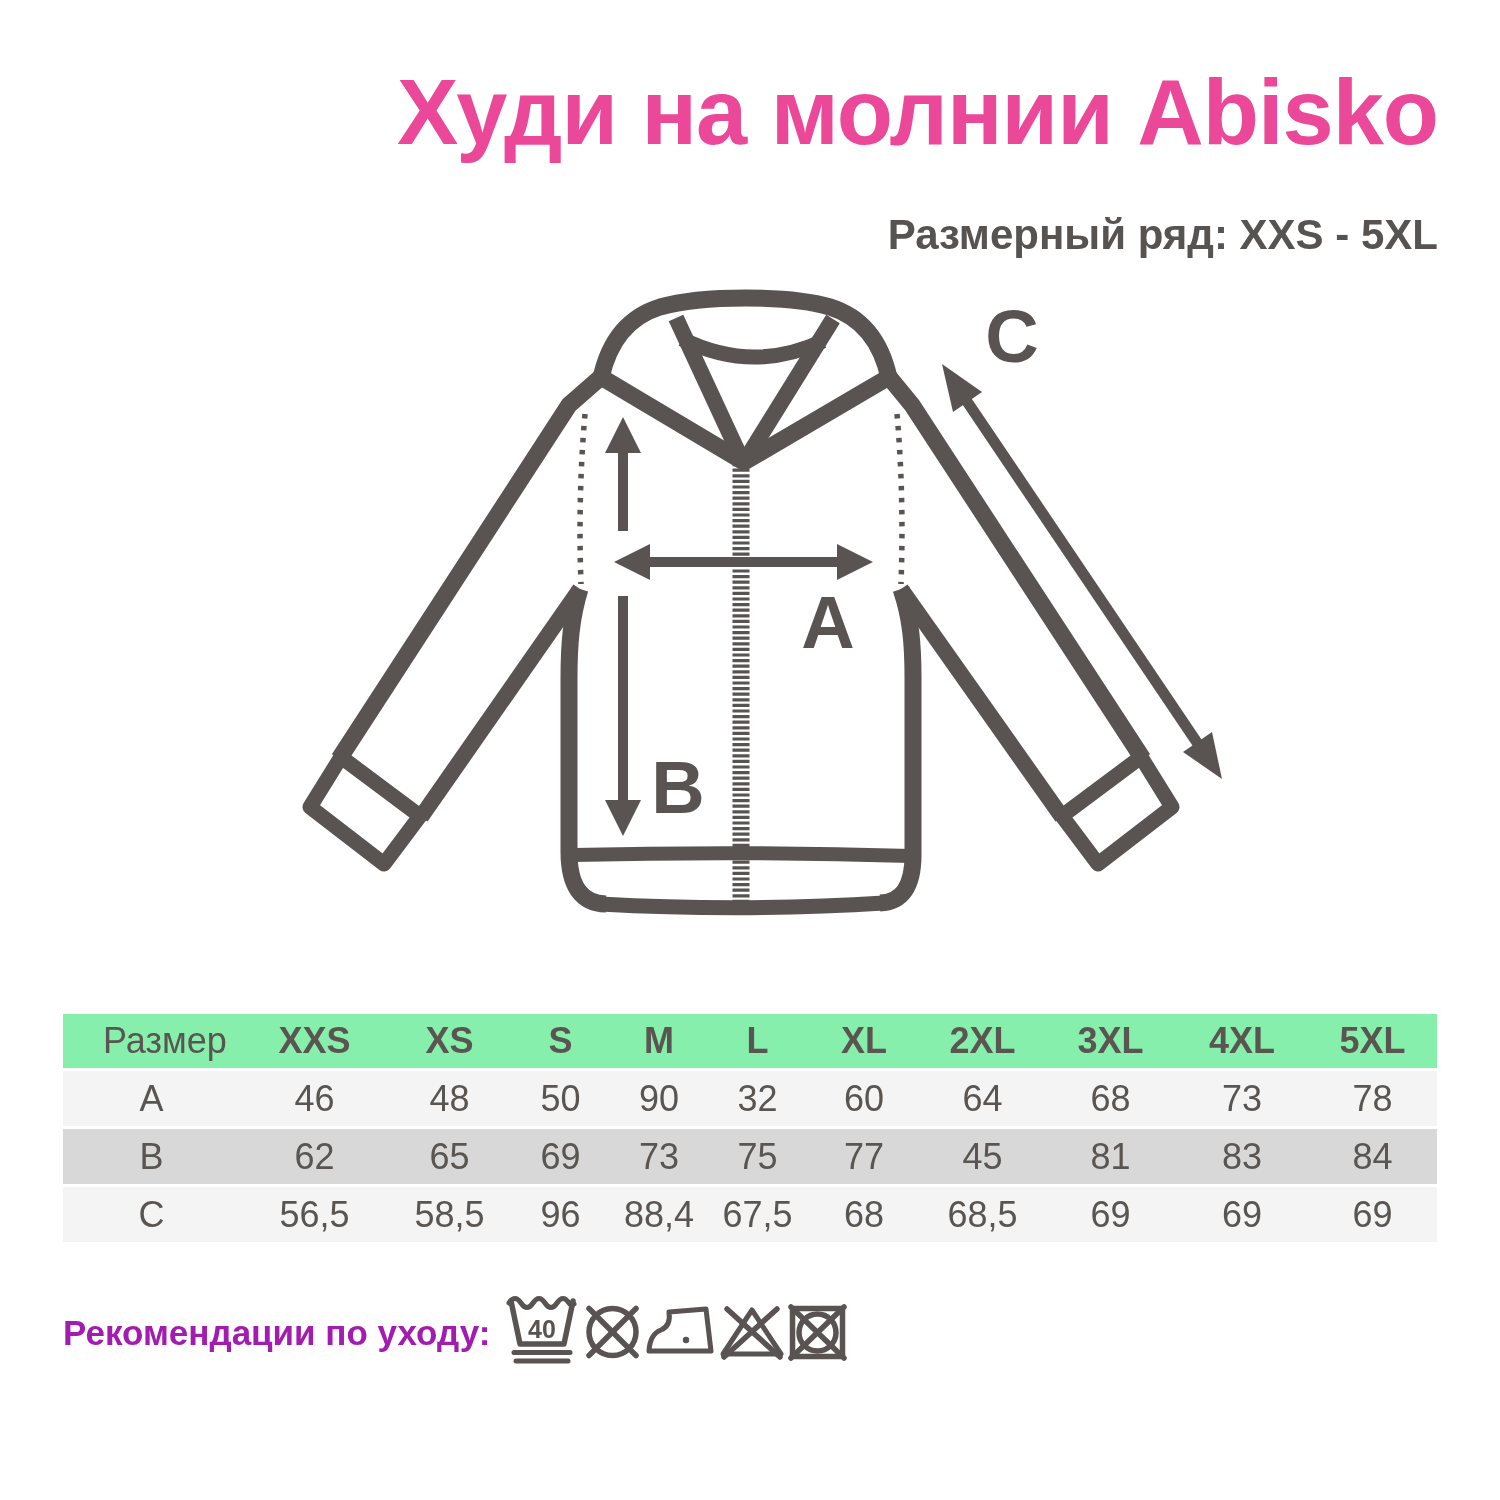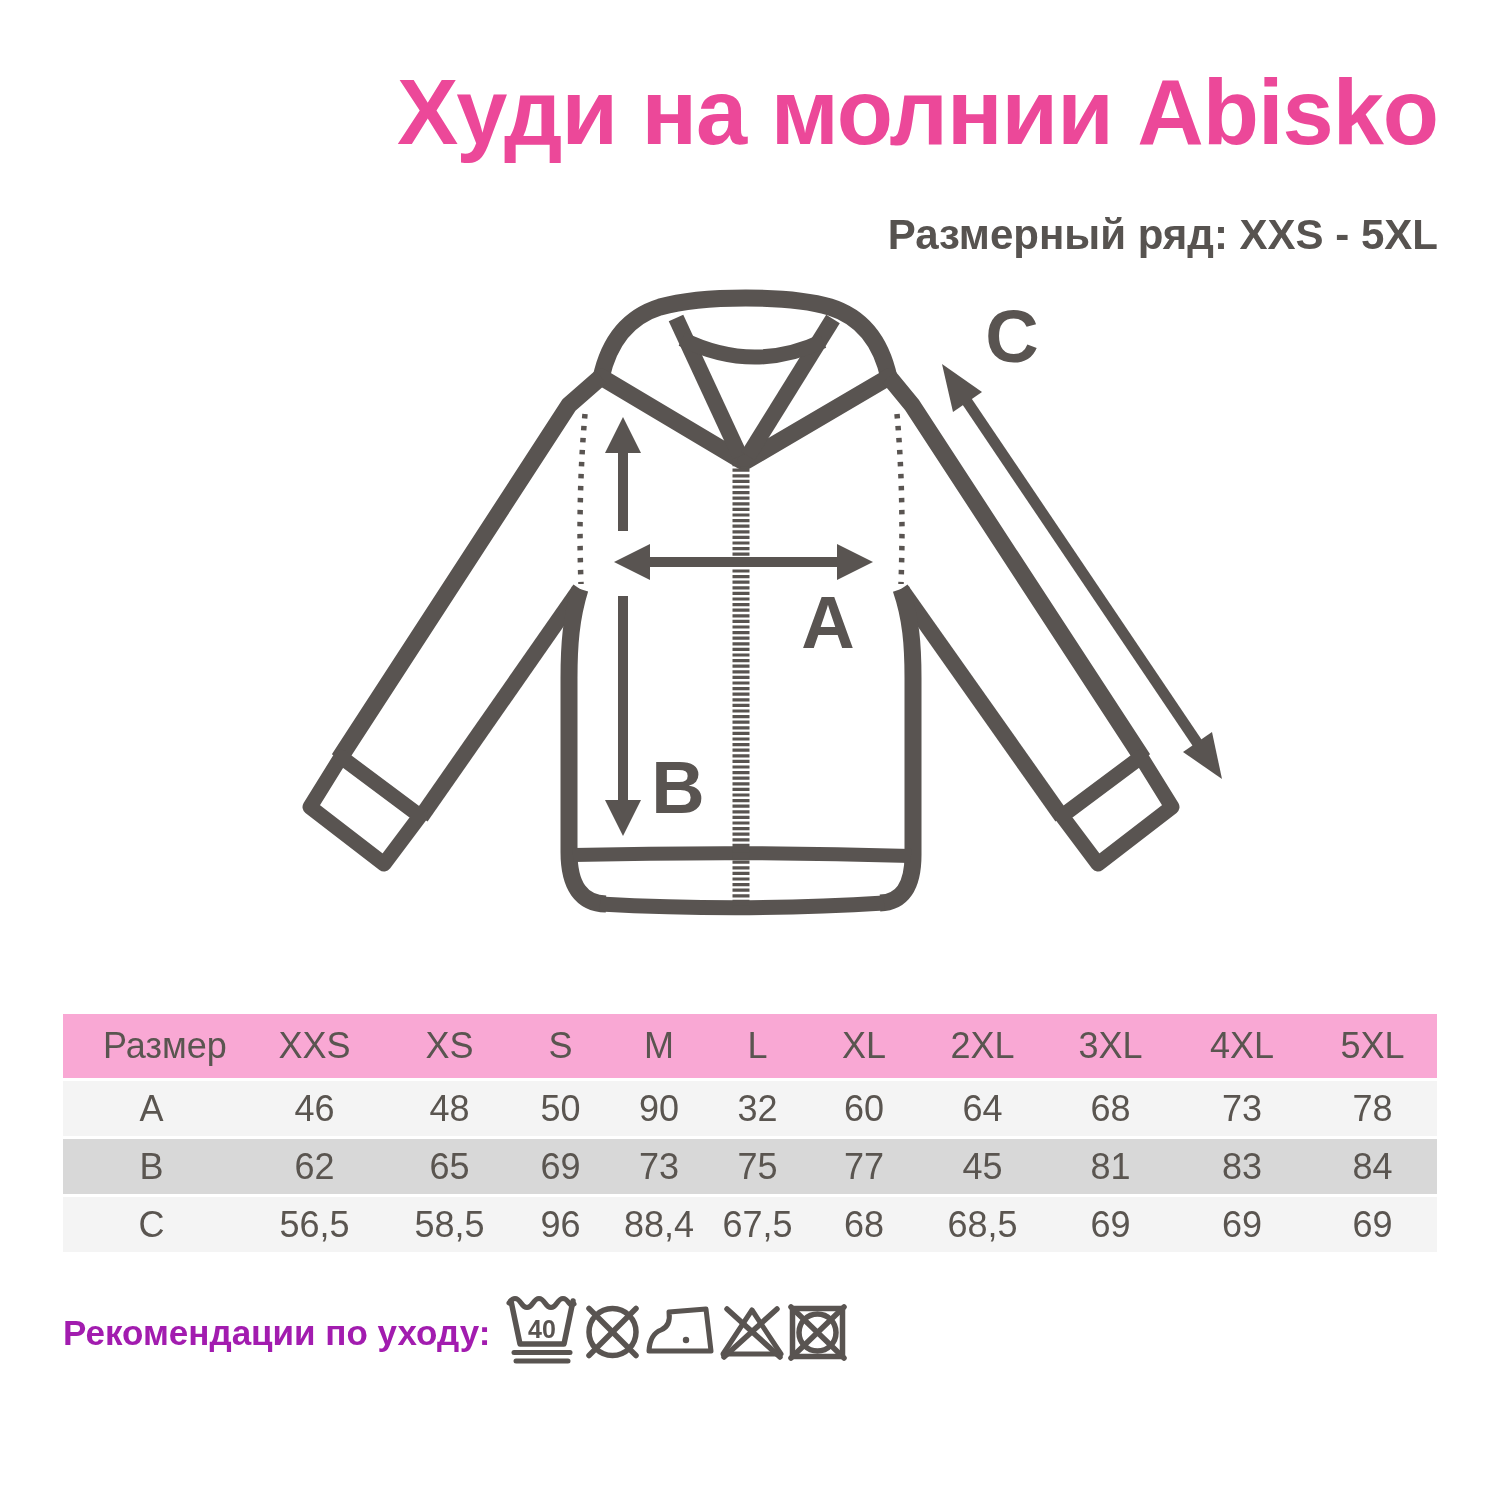--- a/index.html
+++ b/index.html
@@ -20,24 +20,24 @@
   .diagram-svg{position:absolute;left:280px;top:270px;width:980px;height:690px;}
   .care-svg{position:absolute;left:500px;top:1288px;width:360px;height:90px;}
 
   .size-table{position:absolute;left:63px;top:1014px;width:1374px;color:#5a5550;}
   .t-row{
     display:grid;
     grid-template-columns:177px 149px 121px 101px 96px 101px 112px 125px 131px 132px 129px;
     height:55px;align-items:center;background:#f4f4f4;
   }
   .t-row + .t-row{margin-top:3px;}
-  .t-head{height:64px;background:#f9a8d4;}
+  .t-head{height:54px;background:#86efac;}
   .t-gray{background:#d8d8d8;}
   .cell{text-align:center;font-size:36px;line-height:1;}
-  .t-head .cell{font-weight:400;}
+  .t-head .cell{font-weight:700;}
   .t-head .cell.first{font-weight:400;text-align:left;padding-left:40px;}
 
   .care-label{
     position:absolute;left:63px;top:1312px;
     font-size:35px;font-weight:700;line-height:1.2;
     color:#a21caf;white-space:nowrap;
   }
 </style>
 </head>
 <body>

